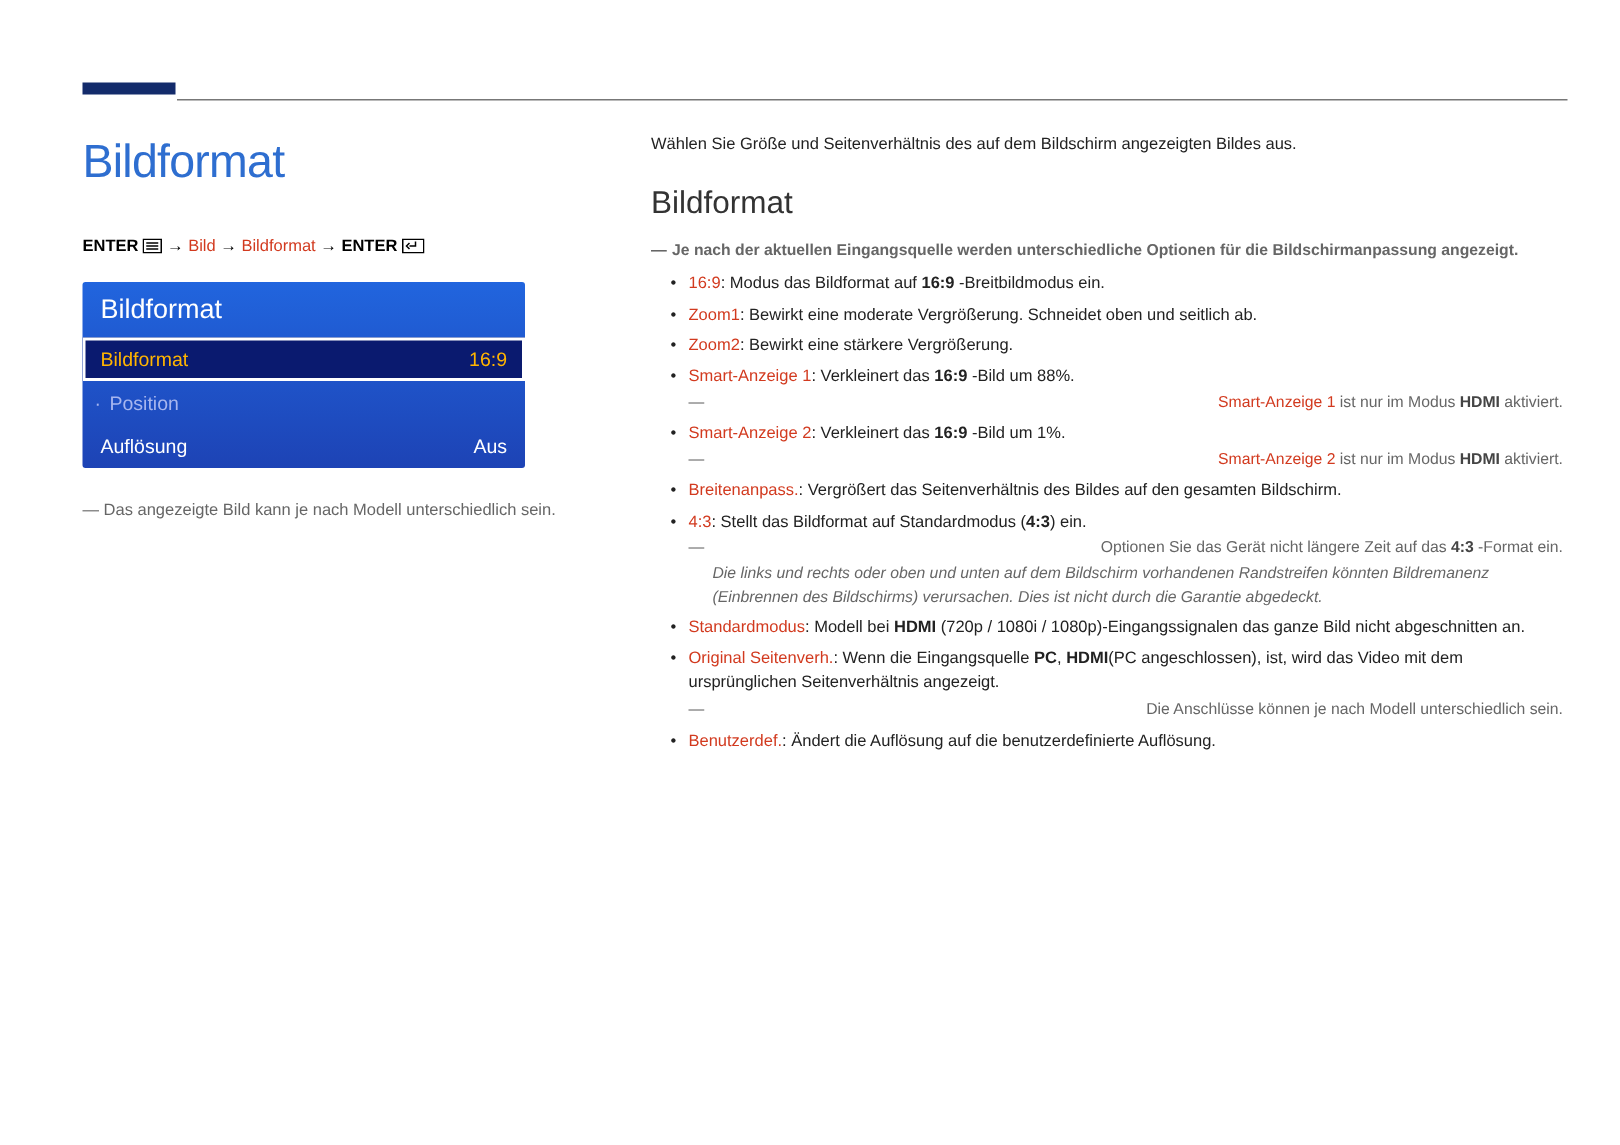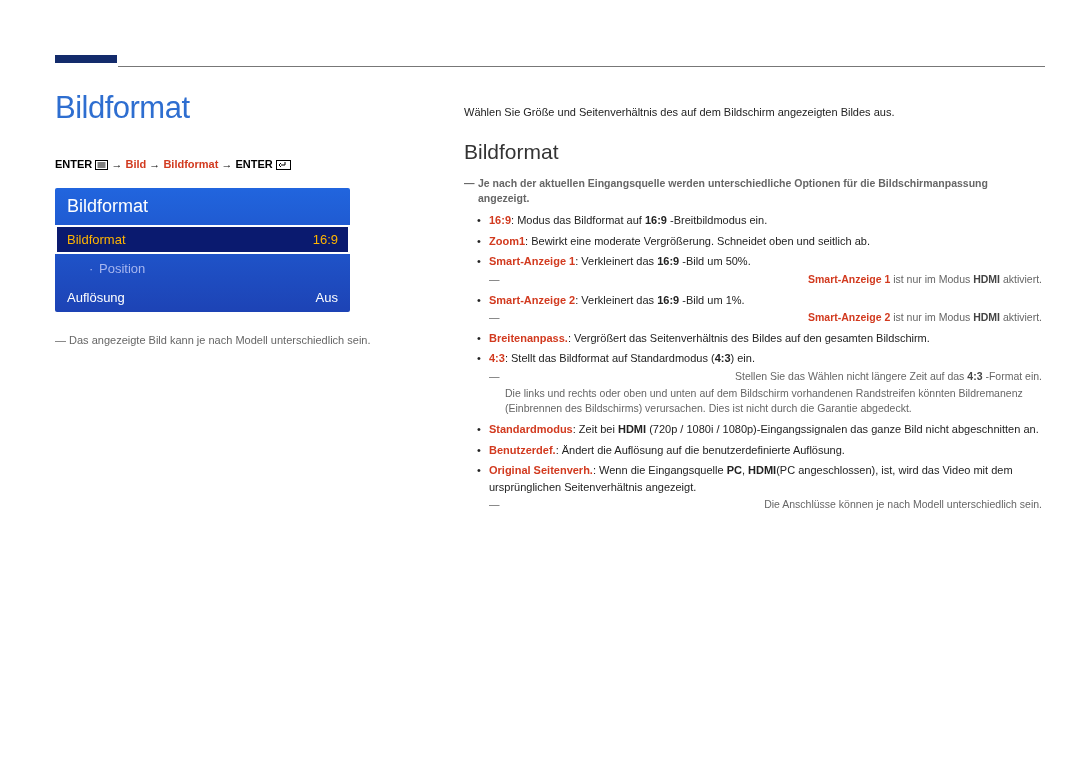--- a/index.html
+++ b/index.html
@@ -70,41 +70,40 @@
   }
   .panel-row.selected {
     background: #0a1a6f;
     border: 2px solid #fff;
     color: #ffb400;
     font-weight: 400;
     padding: 5px 10px;
   }
   .panel-row .label { }
   .panel-row .value { }
-  .panel-row.dim { color: #a7b6ef; margin-left: 26px; }
+  .panel-row.dim { color: #a7b6ef; }
   .panel-row .sub { padding-left: 6px; position: relative; }
   .panel-row .sub::before {
     content: "·";
     position: absolute;
     left: -4px;
     top: 0;
   }
   .img-note {
     font-size: 11px;
     color: #666;
     margin-top: 22px;
   }
   .img-note::before { content: "― "; color:#666; }
 
   .right-col {
     position: absolute;
     top: 90px;
-    left: 464px;
+    left: 434px;
     right: 38px;
-    margin-top: 16px;
   }
   .intro {
     font-size: 11px;
     color: #222;
     margin-bottom: 22px;
   }
   .section-title {
     font-size: 21px;
     font-weight: 400;
     color: #333;
@@ -136,21 +135,21 @@
     line-height: 1.5;
     margin-bottom: 4px;
   }
   ul.bullets > li::before {
     content: "•";
     position: absolute;
     left: -12px;
     top: 0;
     color: #222;
   }
-  .hl { color: #d23a1f; font-weight: bold; }
+  .hl { color: #d23a1f; font-weight: normal; }
   .b { font-weight: bold; }
   .subnote {
     font-size: 10.5px;
     color: #666;
     margin-left: 0;
     margin-top: 2px;
     position: relative;
     padding-left: 16px;
     text-align: right;
   }
@@ -159,20 +158,21 @@
     position: absolute;
     left: 0;
     top: 0;
     color: #666;
   }
   .subnote2 {
     font-size: 10.5px;
     color: #666;
     margin-top: 1px;
     padding-left: 16px;
+    font-style: italic;
   }
 </style>
 </head>
 <body>
 
 <div class="top-bar"></div>
 <div class="top-line"></div>
 
 <div class="left-col">
   <h1 class="page-title">Bildformat</h1>
@@ -215,30 +215,31 @@
 </div>
 
 <div class="right-col">
   <div class="intro">Wählen Sie Größe und Seitenverhältnis des auf dem Bildschirm angezeigten Bildes aus.</div>
   <h2 class="section-title">Bildformat</h2>
   <div class="note">Je nach der aktuellen Eingangsquelle werden unterschiedliche Optionen für die Bildschirmanpassung angezeigt.</div>
 
   <ul class="bullets">
     <li><span class="hl">16:9</span><span>: Modus das Bildformat auf </span><span class="b">16:9</span><span> -Breitbildmodus ein.</span></li>
     <li><span class="hl">Zoom1</span><span>: Bewirkt eine moderate Vergrößerung. Schneidet oben und seitlich ab.</span></li>
-    <li><span class="hl">Smart-Anzeige 1</span><span>: Verkleinert das </span><span class="b">16:9</span><span> -Bild um 50%.</span>
+    <li><span class="hl">Zoom2</span><span>: Bewirkt eine stärkere Vergrößerung.</span></li>
+    <li><span class="hl">Smart-Anzeige 1</span><span>: Verkleinert das </span><span class="b">16:9</span><span> -Bild um 88%.</span>
       <div class="subnote"><span class="hl">Smart-Anzeige 1</span><span> ist nur im Modus </span><span class="b" style="color:#444">HDMI</span><span> aktiviert.</span></div>
     </li>
     <li><span class="hl">Smart-Anzeige 2</span><span>: Verkleinert das </span><span class="b">16:9</span><span> -Bild um 1%.</span>
       <div class="subnote"><span class="hl">Smart-Anzeige 2</span><span> ist nur im Modus </span><span class="b" style="color:#444">HDMI</span><span> aktiviert.</span></div>
     </li>
     <li><span class="hl">Breitenanpass.</span><span>: Vergrößert das Seitenverhältnis des Bildes auf den gesamten Bildschirm.</span></li>
     <li><span class="hl">4:3</span><span>: Stellt das Bildformat auf Standardmodus (</span><span class="b">4:3</span><span>) ein.</span>
-      <div class="subnote"><span>Stellen Sie das Wählen nicht längere Zeit auf das </span><span class="b" style="color:#444">4:3</span><span> -Format ein.</span></div>
+      <div class="subnote"><span>Optionen Sie das Gerät nicht längere Zeit auf das </span><span class="b" style="color:#444">4:3</span><span> -Format ein.</span></div>
       <div class="subnote2">Die links und rechts oder oben und unten auf dem Bildschirm vorhandenen Randstreifen könnten Bildremanenz (Einbrennen des Bildschirms) verursachen. Dies ist nicht durch die Garantie abgedeckt.</div>
     </li>
-    <li><span class="hl">Standardmodus</span><span>: Zeit bei </span><span class="b">HDMI</span><span> (720p / 1080i / 1080p)-Eingangssignalen das ganze Bild nicht abgeschnitten an.</span></li>
-    <li><span class="hl">Benutzerdef.</span><span>: Ändert die Auflösung auf die benutzerdefinierte Auflösung.</span></li>
+    <li><span class="hl">Standardmodus</span><span>: Modell bei </span><span class="b">HDMI</span><span> (720p / 1080i / 1080p)-Eingangssignalen das ganze Bild nicht abgeschnitten an.</span></li>
     <li><span class="hl">Original Seitenverh.</span><span>: Wenn die Eingangsquelle </span><span class="b">PC</span><span>, </span><span class="b">HDMI</span><span>(PC angeschlossen), ist, wird das Video mit dem ursprünglichen Seitenverhältnis angezeigt.</span>
       <div class="subnote">Die Anschlüsse können je nach Modell unterschiedlich sein.</div>
     </li>
+    <li><span class="hl">Benutzerdef.</span><span>: Ändert die Auflösung auf die benutzerdefinierte Auflösung.</span></li>
   </ul>
 </div>
 
 </body></html>

